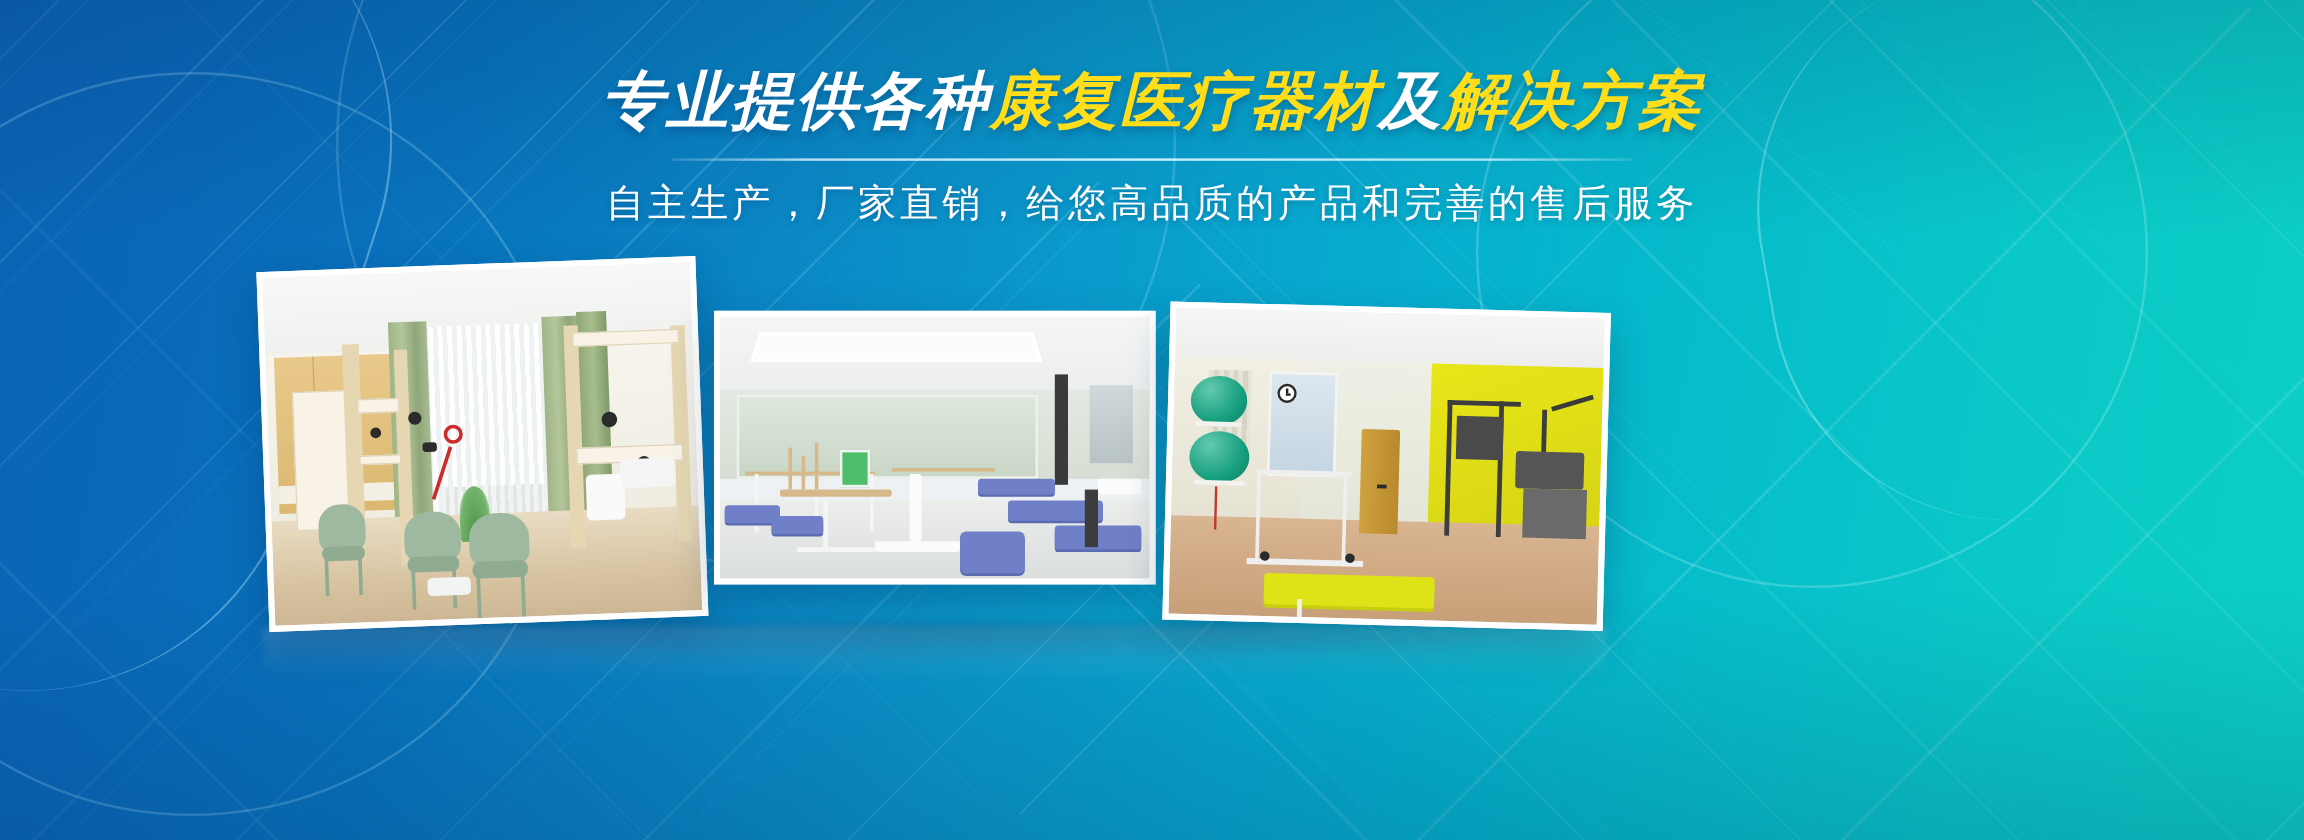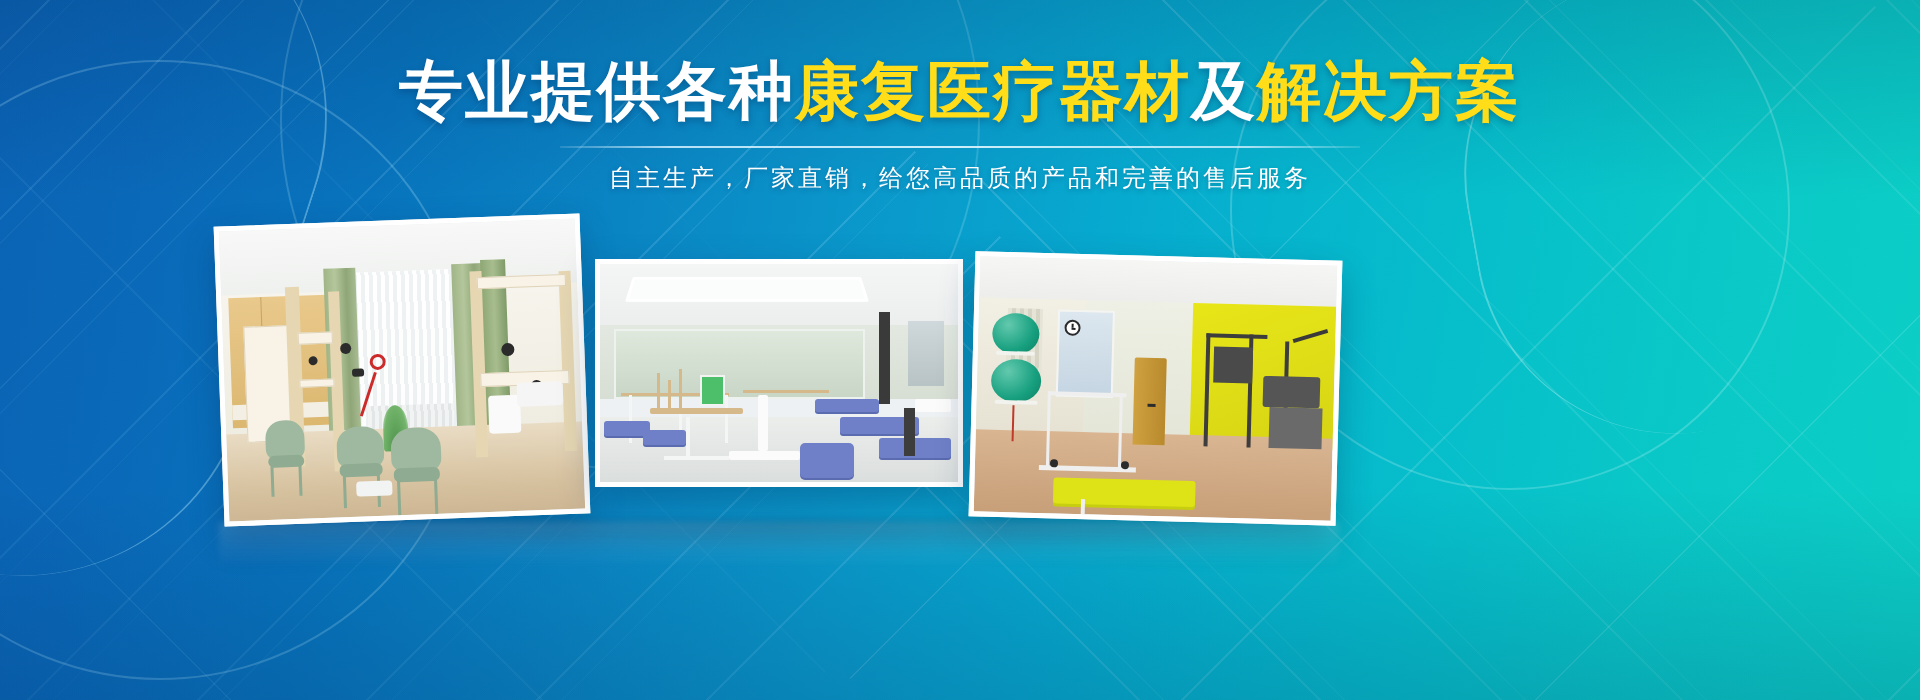--- a/index.html
+++ b/index.html
@@ -90,32 +90,33 @@
   }
   .rounded-diag2{
     position:absolute;right:120px;top:-20px;width:330px;height:460px;
     border-left:2px solid rgba(235,255,255,.30);
     border-top-left-radius:200px;border-bottom-left-radius:200px;
     transform:rotate(-10deg);pointer-events:none;
   }
   
   .text-block{position:absolute;left:0;top:56px;width:1920px;text-align:center;}
   .headline{
-    font-size:64px;font-weight:bold;letter-spacing:2px;line-height:1.12;
+    font-size:52px;font-weight:bold;letter-spacing:2px;line-height:1.12;
     white-space:nowrap;
     text-shadow:0 3px 7px rgba(0,40,90,.35);
+    font-style:italic;
   }
   .headline .w{color:#ffffff;}
   .headline .y{color:#ffdd18;}
   .divider{
     width:800px;height:2px;margin:18px auto 0;
     background:linear-gradient(to right,rgba(255,255,255,.12),rgba(210,240,255,.85) 14%,rgba(225,248,255,.9) 50%,rgba(210,240,255,.8) 86%,rgba(255,255,255,.12));
   }
   .sub-cn{
-    margin-top:14px;font-size:24px;color:#ffffff;letter-spacing:3px;
+    margin-top:14px;font-size:32px;color:#ffffff;letter-spacing:3px;
     text-shadow:0 2px 5px rgba(0,40,90,.30);
   }
   .sub-en{
     margin-top:10px;font-size:19px;letter-spacing:1.1px;
     color:rgba(255,255,255,.40);
   }
   
   .panels{position:absolute;left:0;top:0;width:1920px;height:700px;}
   .panel{
     position:absolute;overflow:hidden;background:#eef1f3;

